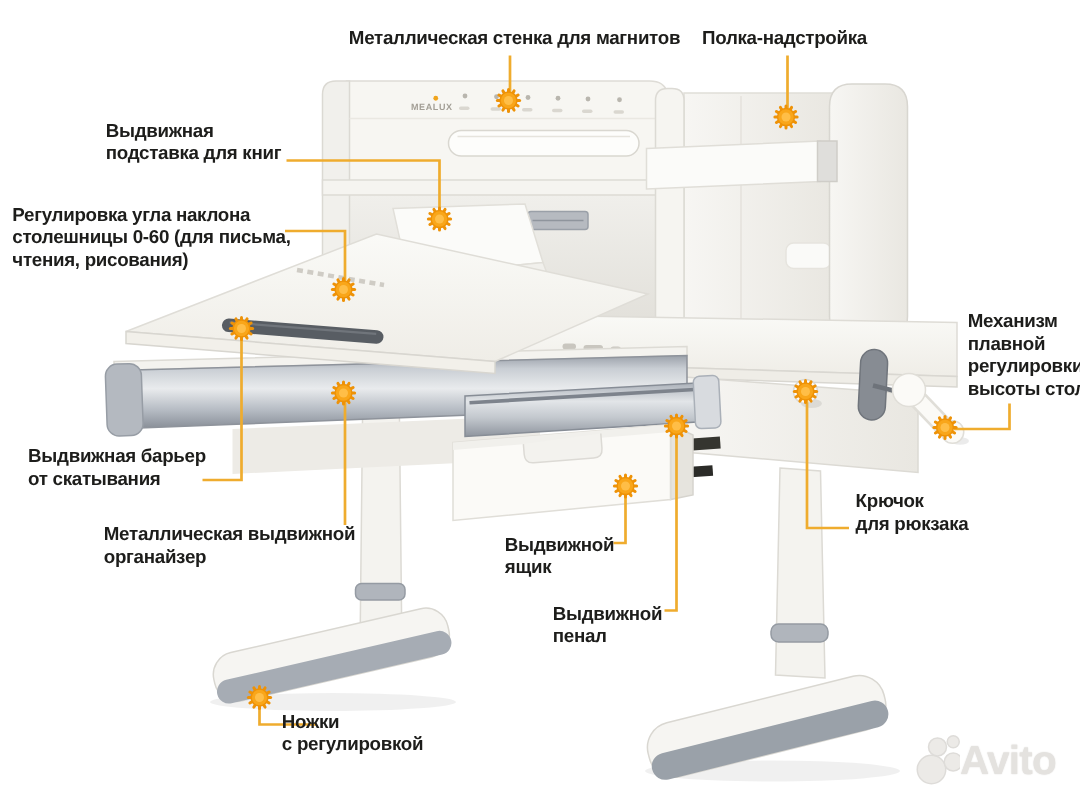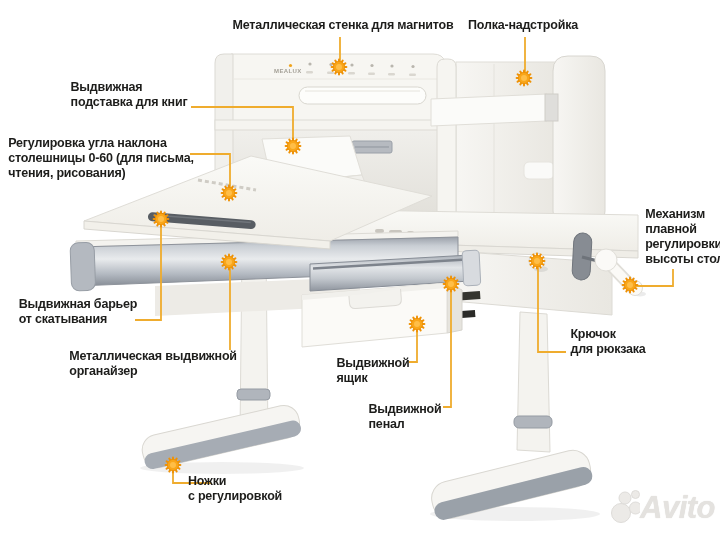--- a/index.html
+++ b/index.html
@@ -16,23 +16,22 @@
     position:absolute;transform:translateX(-50%);
     font-size:12.5px;font-weight:bold;line-height:15px;letter-spacing:-0.2px;
     color:var(--text);text-align:left;white-space:pre-line;width:max-content;
   }
   .lbl.nowrap{white-space:nowrap;}
   .watermark{
     position:absolute;left:588px;top:486px;display:flex;align-items:center;
     color:var(--watermark);
   }
   .watermark .wm-text{
-    font-size:31px;font-weight:bold;letter-spacing:-0.5px;line-height:1;
+    font-size:27px;font-weight:bold;letter-spacing:-0.5px;line-height:1;
     text-shadow:0 0 1px #d9d7d4;
-    font-style:italic;
   }
   svg{display:block;}
 </style>
 </head>
 <body>
 
 <svg class="stage" viewBox="0 0 720 540">
   <defs>
     <linearGradient id="metal" x1="0" y1="0" x2="0" y2="1">
       <stop offset="0" stop-color="#9ba1aa"></stop>

